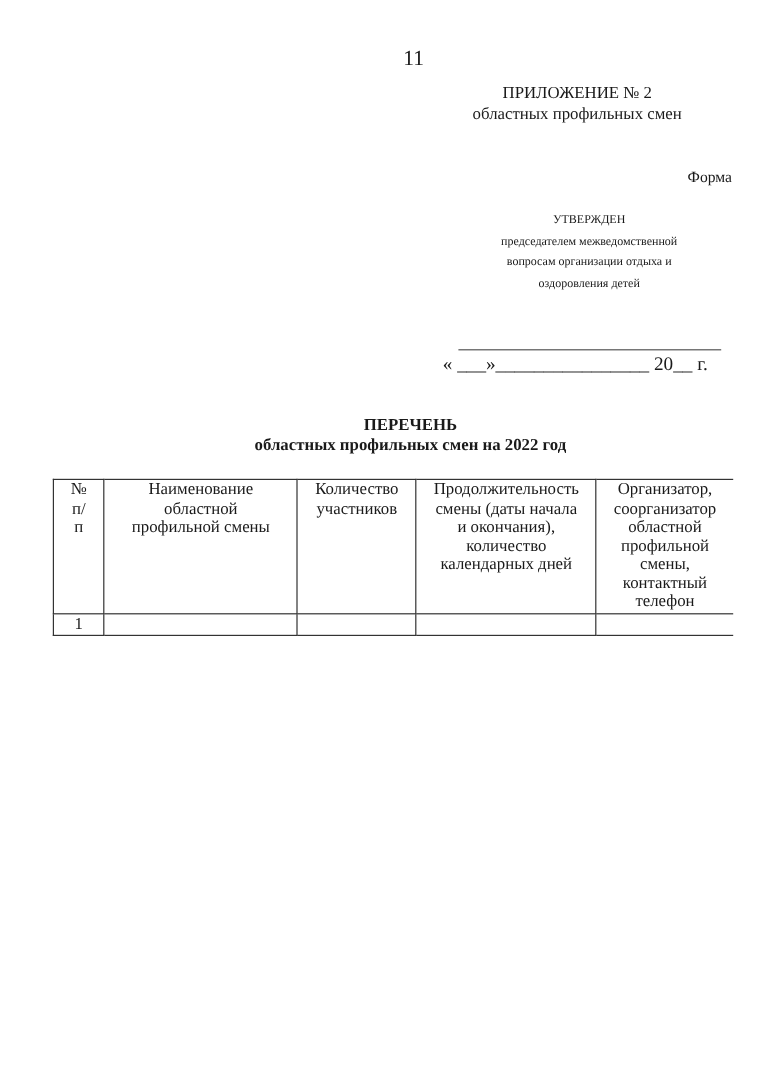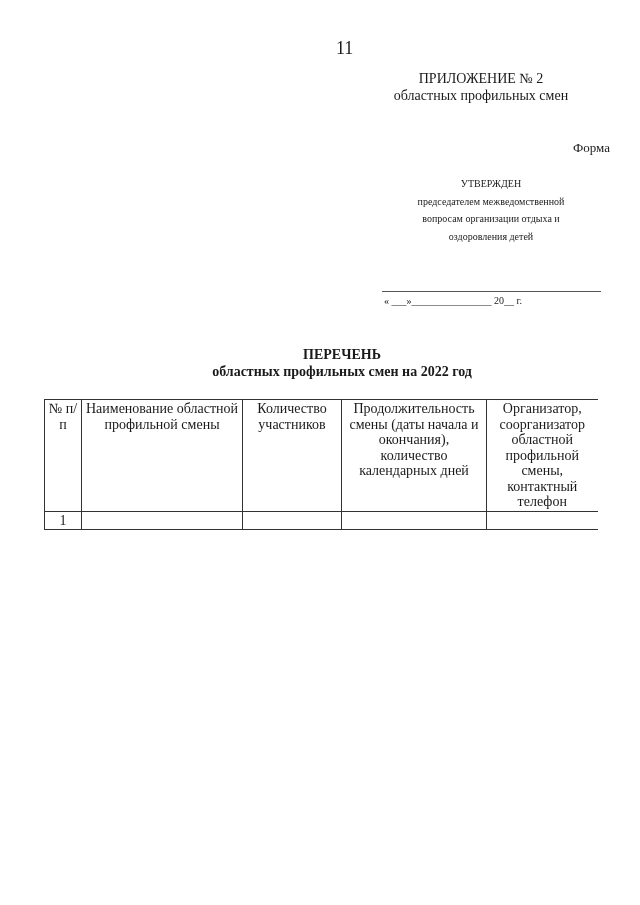--- a/index.html
+++ b/index.html
@@ -16,32 +16,32 @@
   }
   .forma { right: 30px; top: 140px; font-size: 13px; }
   .approved-block {
     left: 360px; top: 175px; width: 262px; text-align: center;
     font-size: 10px; line-height: 17.5px;
   }
   .sign-line {
     left: 382px; top: 291px; width: 219px; height: 0;
     border-top: 1px solid #555;
   }
-  .date-line { left: 384px; top: 295px; font-size: 10px; white-space: pre; text-align: right; }
+  .date-line { left: 369px; top: 295px; font-size: 16px; white-space: pre; text-align: right; }
   .title-block {
     left: 0; top: 346px; width: 684px; text-align: center;
     font-size: 14px; font-weight: bold; line-height: 17px;
   }
   table.list {
     position: absolute; left: 44px; top: 399px;
     border-collapse: collapse; table-layout: fixed;
     font-size: 14px; line-height: 15.5px;
   }
   table.list td, table.list th {
-    border: 1px solid #333; padding: 1px 2px; vertical-align: top;
+    border: 1px solid #333; padding: 1px 14px; vertical-align: top;
     text-align: center; font-weight: normal; overflow: visible;
   }
   table.list tr.head th { height: 100px; }
   table.list tr.row td { height: 14px; }
   table.list .last { border-right: none; }
   table.list th.c1, table.list td.c1 { border-left: 1px solid #333; }
 </style>
 </head>
 <body>
 

